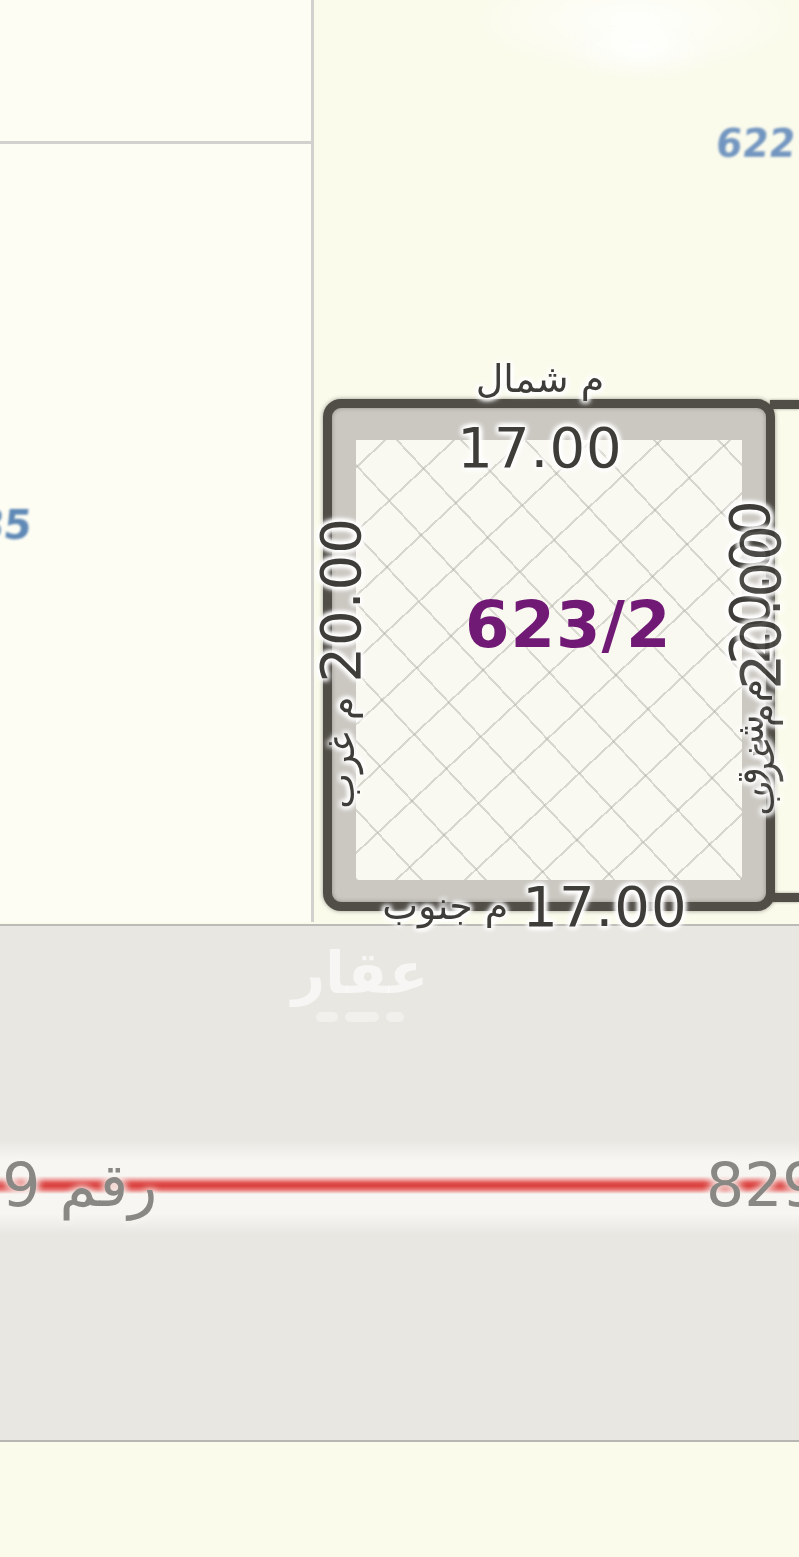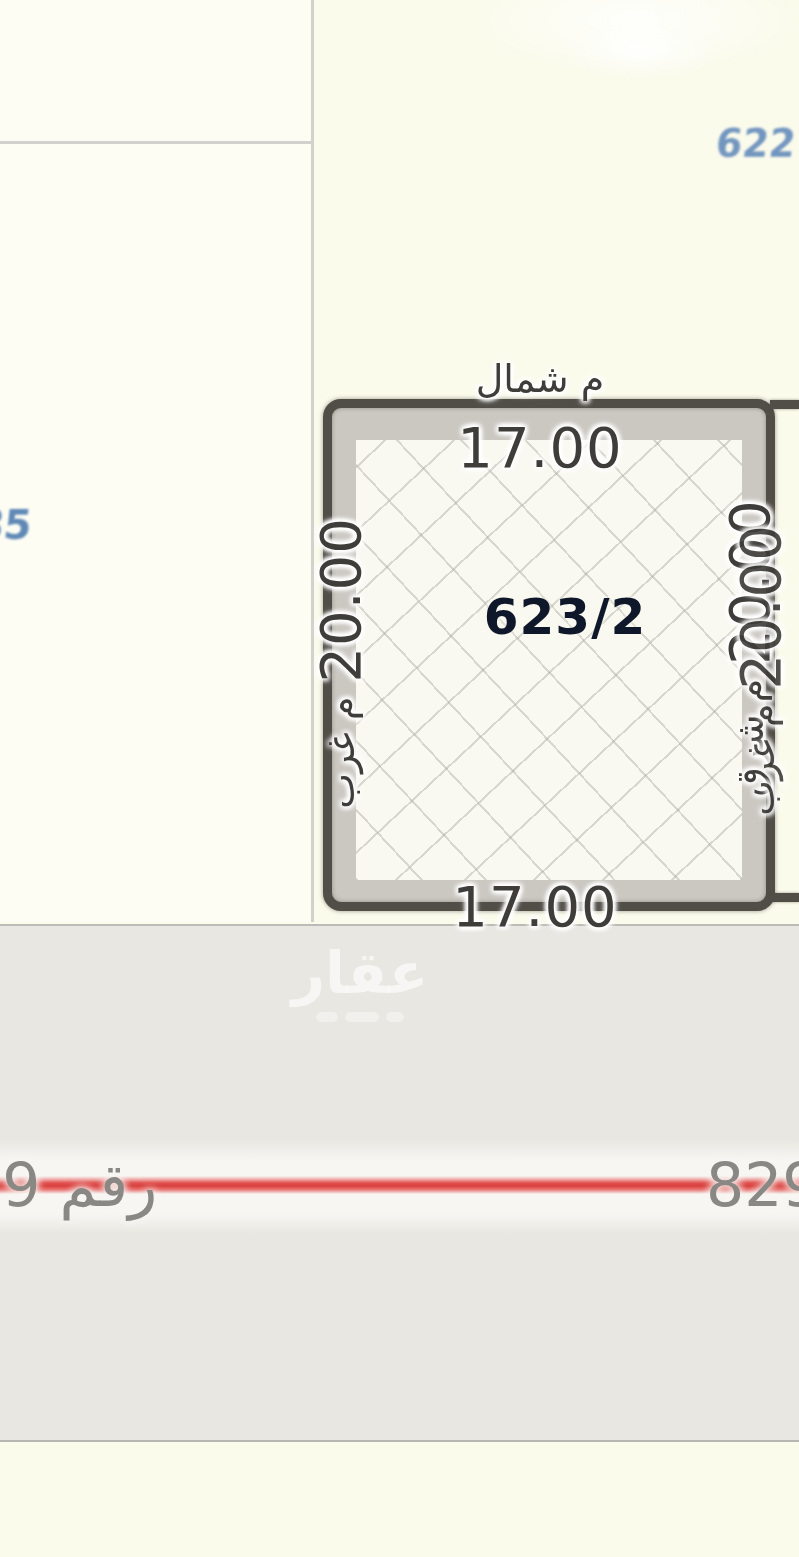--- a/index.html
+++ b/index.html
@@ -106,21 +106,21 @@
     filter:blur(.4px);
   }
   .border-ext{
     position:absolute;background:#514e48;
     box-shadow:0 0 3px rgba(70,67,60,.55);
   }
   .ext-top{left:770px;top:400px;width:29px;height:9px;}
   .ext-bottom{left:770px;top:893px;width:29px;height:9px;}
   .parcel-number{
     position:absolute;left:465px;top:588px;width:200px;
-    text-align:center;font-size:50px;font-weight:bold;color:#0f172a;
+    text-align:center;font-size:64px;font-weight:bold;color:#701a75;
     letter-spacing:1px;text-shadow:0 0 6px rgba(250,249,241,.9);
   }
   
   .dim{
     display:flex;align-items:center;justify-content:center;gap:14px;
     color:#3f3d39;white-space:nowrap;
     text-shadow:
       0 0 6px #fff, 0 0 8px #fff,
       2px 2px 4px #fff, -2px -2px 4px #fff,
       2px -2px 4px #fff, -2px 2px 4px #fff;
@@ -170,20 +170,21 @@
   <div class="border-ext ext-bottom"></div>
 
   <div class="parcel-number">623/2</div>
 
   <div class="dim dim-north">
     <span class="word">م شمال</span>
     <span class="value">17.00</span>
   </div>
 
   <div class="dim dim-south">
+    <span class="word">م جنوب</span>
     <span class="value">17.00</span>
   </div>
 
   <div class="dim dim-rot dim-west">
     <span class="word">م غرب</span>
     <span class="value">20.00</span>
   </div>
 
   <div class="dim dim-rot dim-east">
     <span class="word">م شرق</span>

